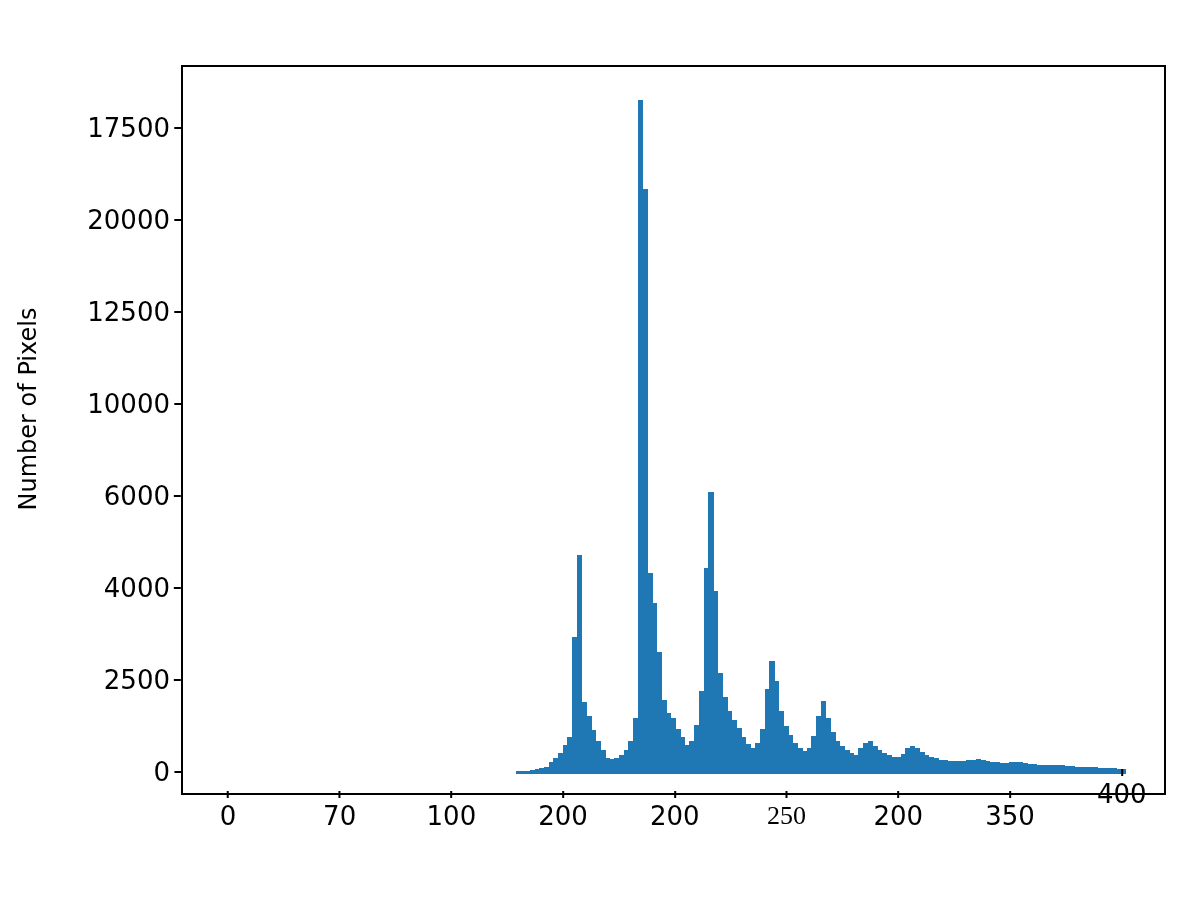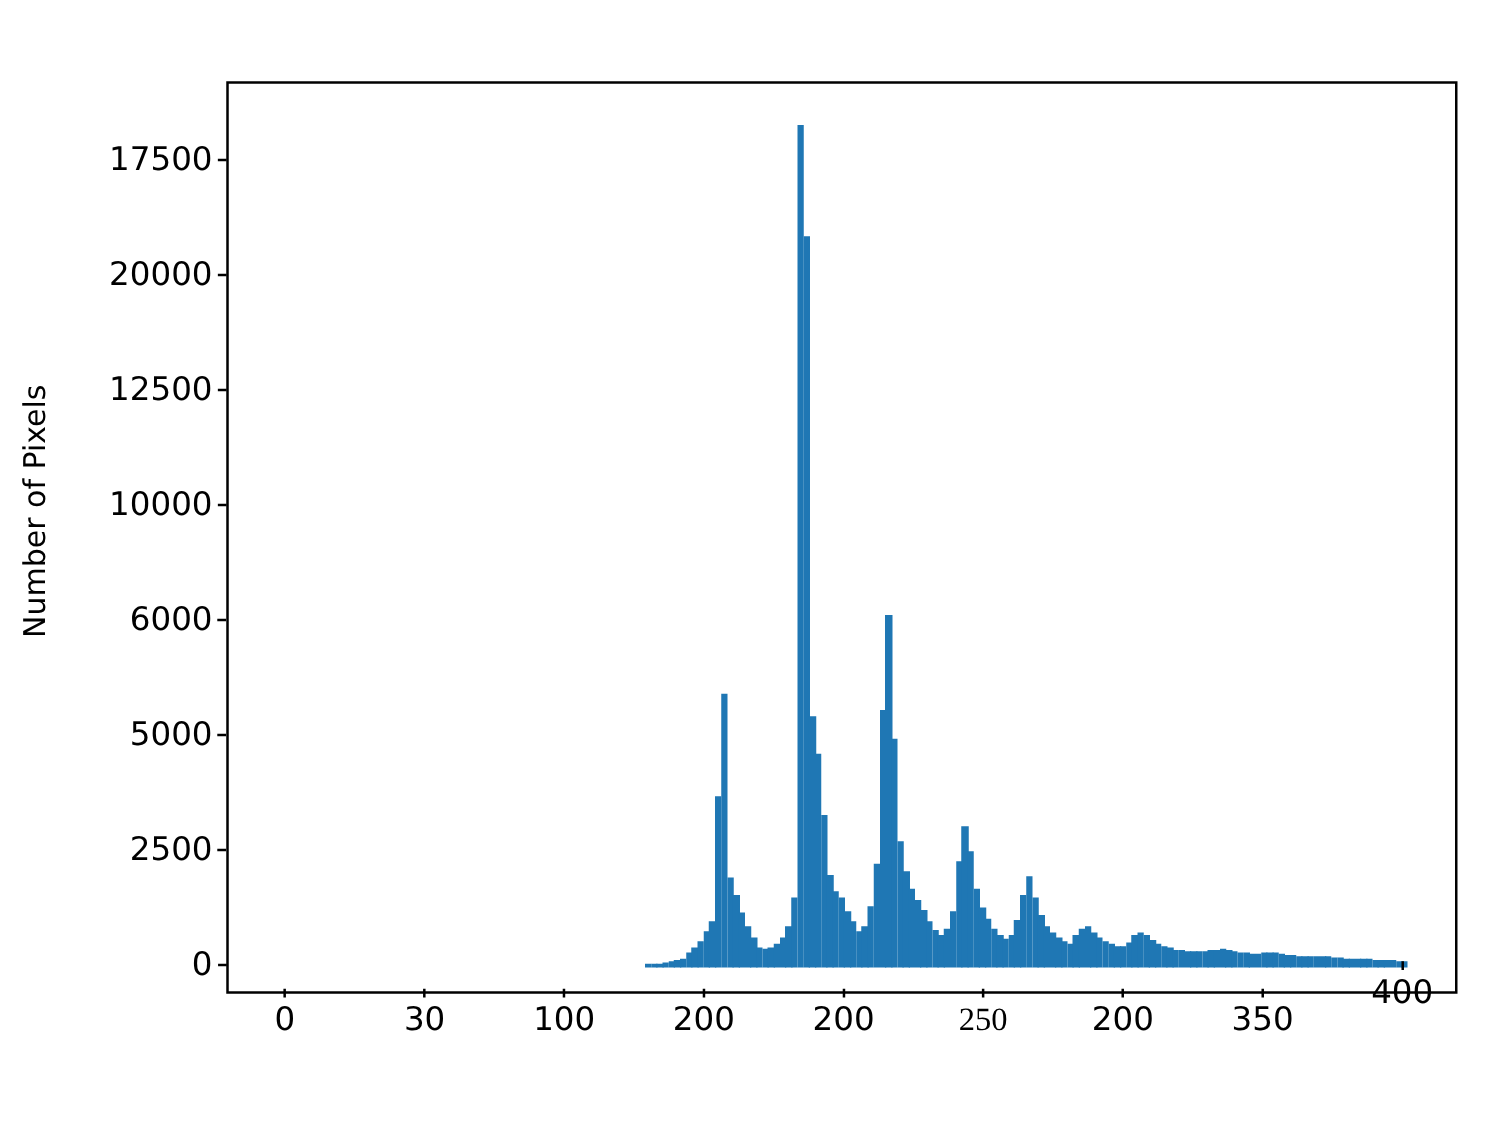--- a/index.html
+++ b/index.html
@@ -262,21 +262,21 @@
 
 <div class="ytick" style="top: 771.856px; position: absolute; left: 181px; transform: translate(-100%, -50%); right: auto;">
       <span class="ytick-text">0</span>
       <span class="ytick-mark"></span>
     </div>
     <div class="ytick" style="top: 679.817px; position: absolute; left: 181px; transform: translate(-100%, -50%); right: auto;">
       <span class="ytick-text">2500</span>
       <span class="ytick-mark"></span>
     </div>
     <div class="ytick" style="top: 587.779px; position: absolute; left: 181px; transform: translate(-100%, -50%); right: auto;">
-      <span class="ytick-text">5000</span>
+      <span class="ytick-text">4000</span>
       <span class="ytick-mark"></span>
     </div>
     <div class="ytick" style="top: 495.74px; position: absolute; left: 181px; transform: translate(-100%, -50%); right: auto;">
       <span class="ytick-text">6000</span>
       <span class="ytick-mark"></span>
     </div>
     <div class="ytick" style="top: 403.702px; position: absolute; left: 181px; transform: translate(-100%, -50%); right: auto;">
       <span class="ytick-text">10000</span>
       <span class="ytick-mark"></span>
     </div>
@@ -291,21 +291,21 @@
     <div class="ytick" style="top: 127.586px; position: absolute; left: 181px; transform: translate(-100%, -50%); right: auto;">
       <span class="ytick-text">17500</span>
       <span class="ytick-mark"></span>
     </div>
     <div class="xtick" style="position: absolute; left: 227.927px; top: 791px; transform: translateX(-50%);">
       <span class="xtick-mark"></span>
       <span class="xtick-text">0</span>
     </div>
     <div class="xtick" style="position: absolute; left: 339.658px; top: 791px; transform: translateX(-50%);">
       <span class="xtick-mark"></span>
-      <span class="xtick-text">30</span>
+      <span class="xtick-text">70</span>
     </div>
     <div class="xtick" style="position: absolute; left: 451.39px; top: 791px; transform: translateX(-50%);">
       <span class="xtick-mark"></span>
       <span class="xtick-text">100</span>
     </div>
     <div class="xtick" style="position: absolute; left: 563.121px; top: 791px; transform: translateX(-50%);">
       <span class="xtick-mark"></span>
       <span class="xtick-text">200</span>
     </div>
     <div class="xtick" style="position: absolute; left: 674.852px; top: 791px; transform: translateX(-50%);">

